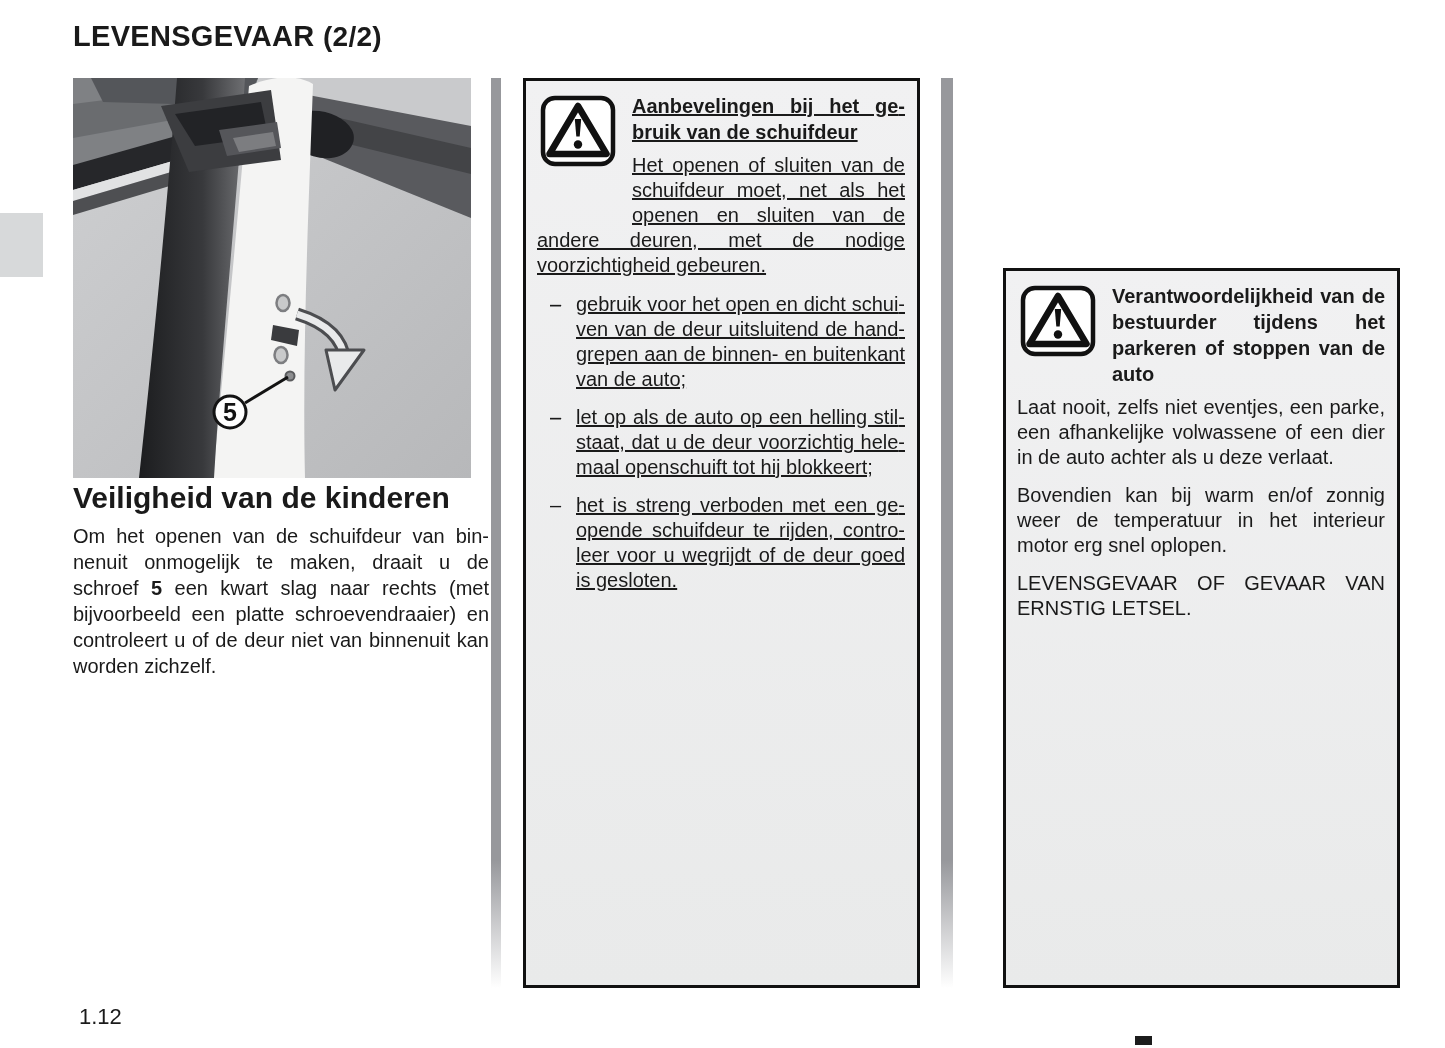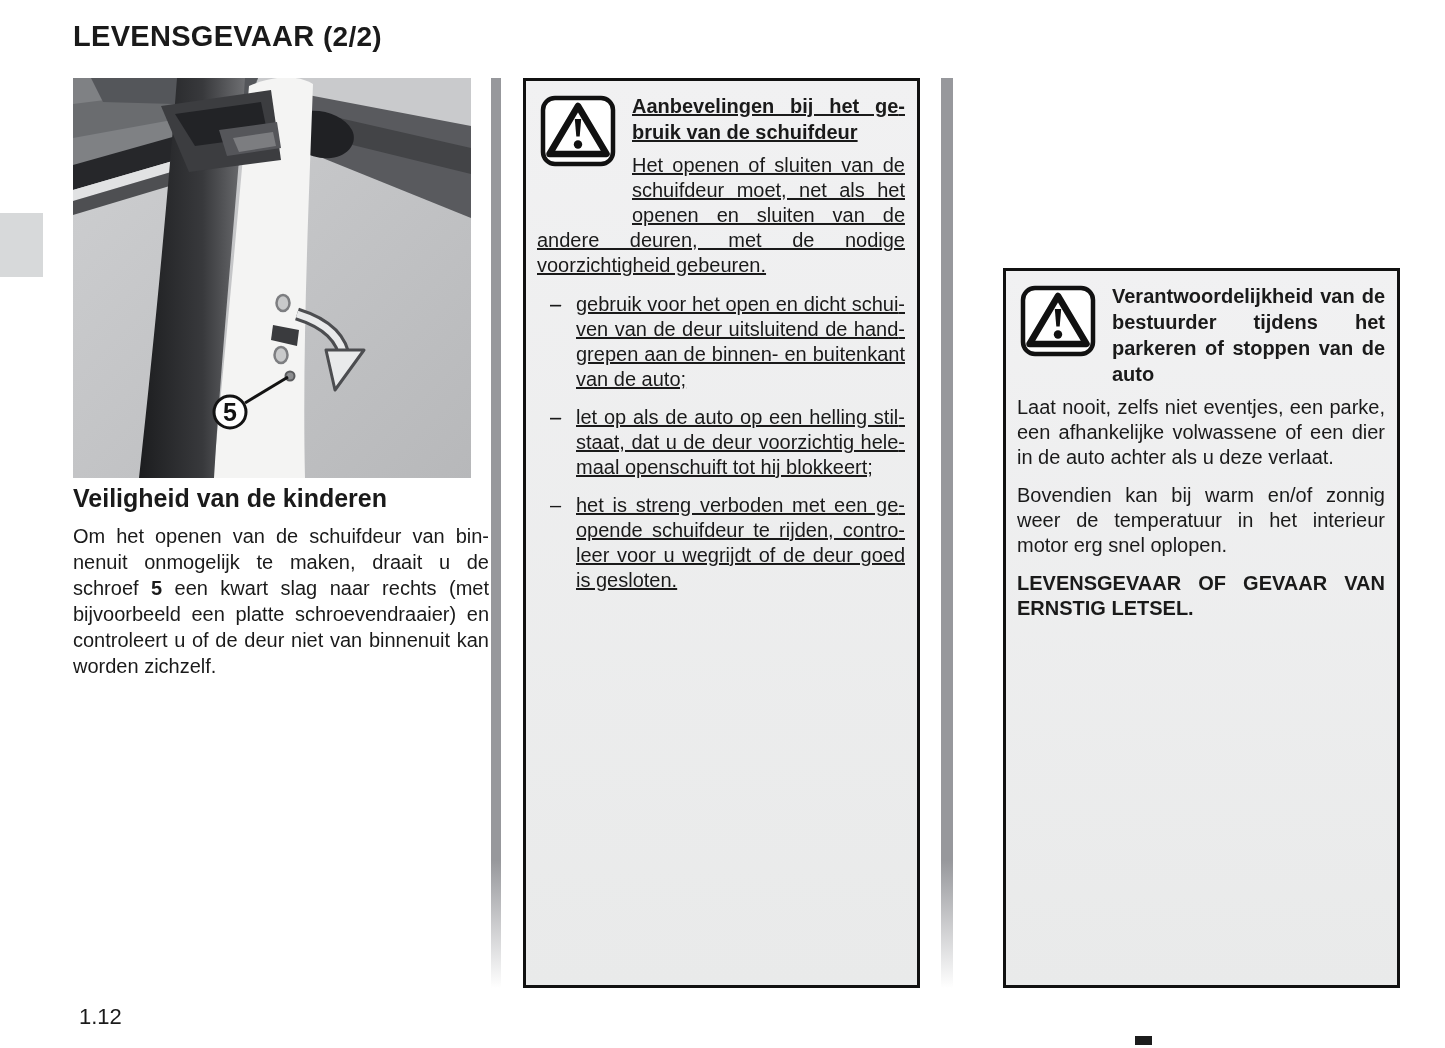--- a/index.html
+++ b/index.html
@@ -8,21 +8,21 @@
     font-family:"Liberation Sans", sans-serif; color:#1a1a1a; overflow:hidden;
   }
   .page-title { position:absolute; left:73px; top:20px; font-weight:bold; font-size:29px; letter-spacing:0.3px; white-space:nowrap; }
   .page-title .suffix { font-size:28px; }
   .section-tab { position:absolute; left:0; top:213px; width:43px; height:64px; background:#d7d9da; }
 
   .photo { position:absolute; left:73px; top:78px; width:398px; height:400px; }
   .photo svg { display:block; width:100%; height:100%; }
 
   .left-text { position:absolute; left:73px; top:484px; width:416px; }
-  .left-text h2 { margin:0 0 11px 0; font-size:25px; line-height:28px; font-weight:bold; }
+  .left-text h2 { margin:0 0 11px 0; font-size:30px; line-height:28px; font-weight:bold; }
   .left-text p { margin:0; font-size:20px; line-height:26px; text-align:justify; }
 
   .vbar { position:absolute; top:78px; background:linear-gradient(180deg,#97989c 0%,#97989c 86%,rgba(151,152,156,0) 100%); }
   .vbar1 { left:491px; width:10px; height:910px; }
   .vbar2 { left:941px; width:12px; height:910px; }
 
   .wbox {
     position:absolute; box-sizing:border-box;
     border:3px solid #111111;
     background:linear-gradient(180deg,#f1f1f2 0%,#e9eaea 100%);
@@ -37,21 +37,21 @@
   .icon-float.short { height:106px; }
   .warn-icon { width:76px; height:72px; margin:2px 0 0 3px; display:block; }
 
   .wbox h3 { margin:0; font-size:20px; line-height:26px; font-weight:bold; text-align:justify; }
   .wbox .intro { margin:8px 0 0 0; }
   .wbox p { margin:13px 0 0 0; }
   .wbox ul { list-style:none; margin:14px 0 0 0; padding:0; }
   .wbox li { position:relative; padding-left:39px; margin-top:13px; }
   .wbox li:first-child { margin-top:0; }
   .wbox li .dash { position:absolute; left:13px; top:0; }
-  .emphasis { font-weight:bold; }
+  .emphasis { font-weight:normal; }
 
   .page-number { position:absolute; left:79px; top:1004px; font-size:22px; }
   .print-mark { position:absolute; left:1135px; top:1036px; width:17px; height:9px; background:#1c1c1c; }
 </style>
 </head>
 <body>
 
 <div class="page">
 
   <div class="page-title">

